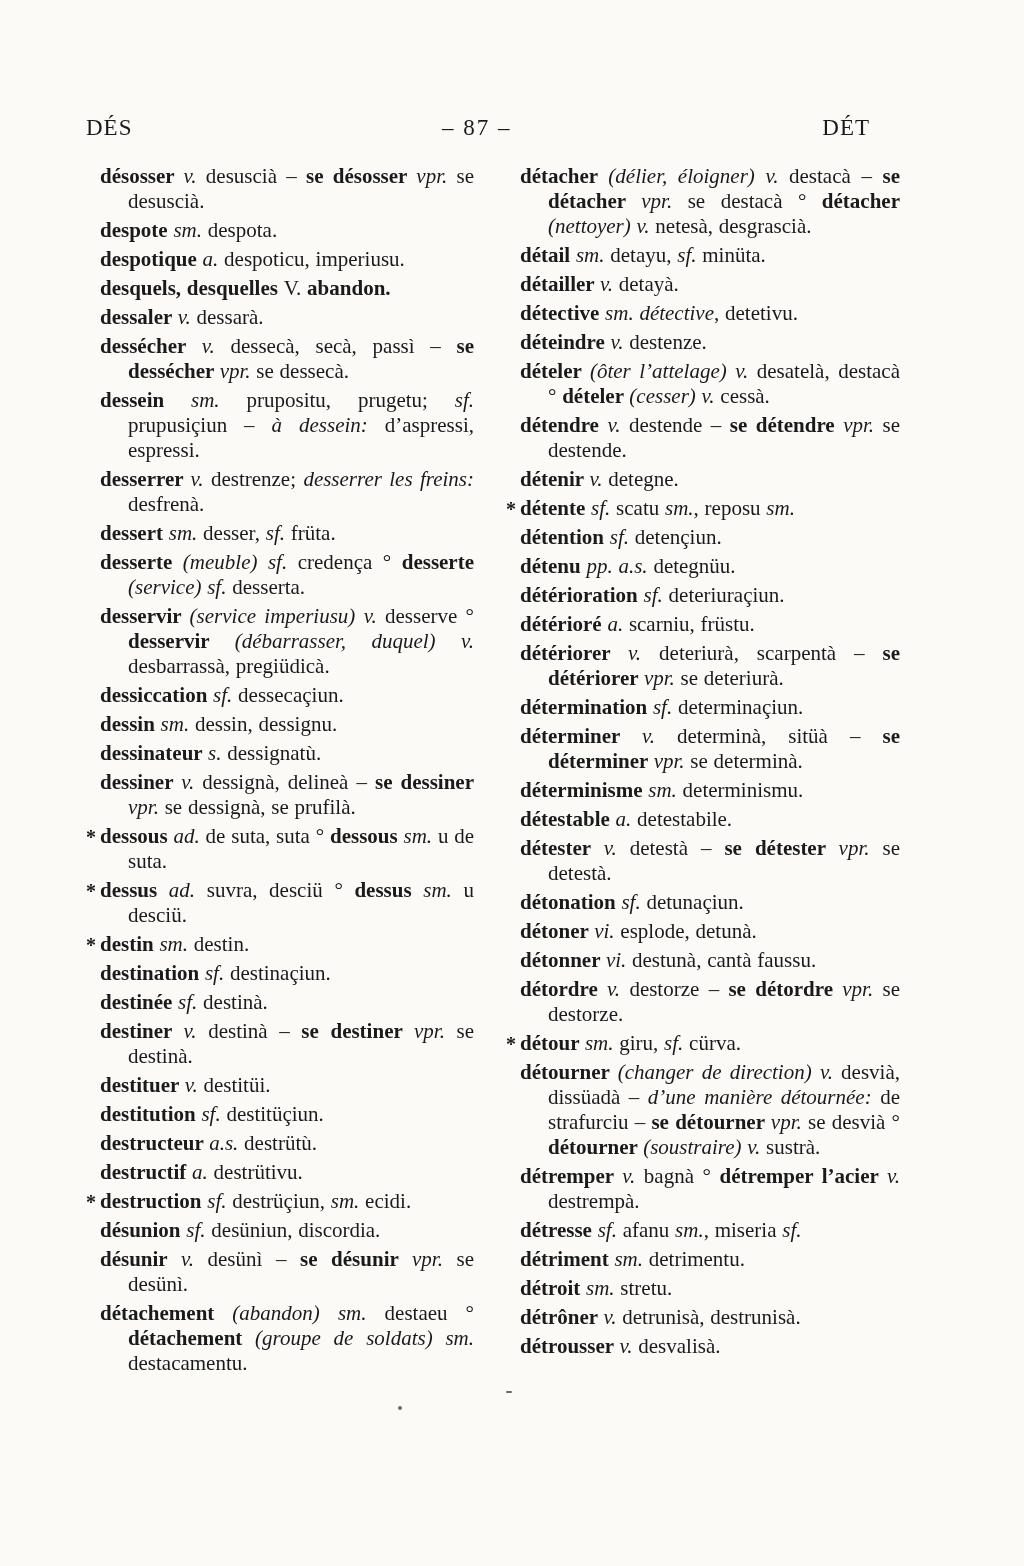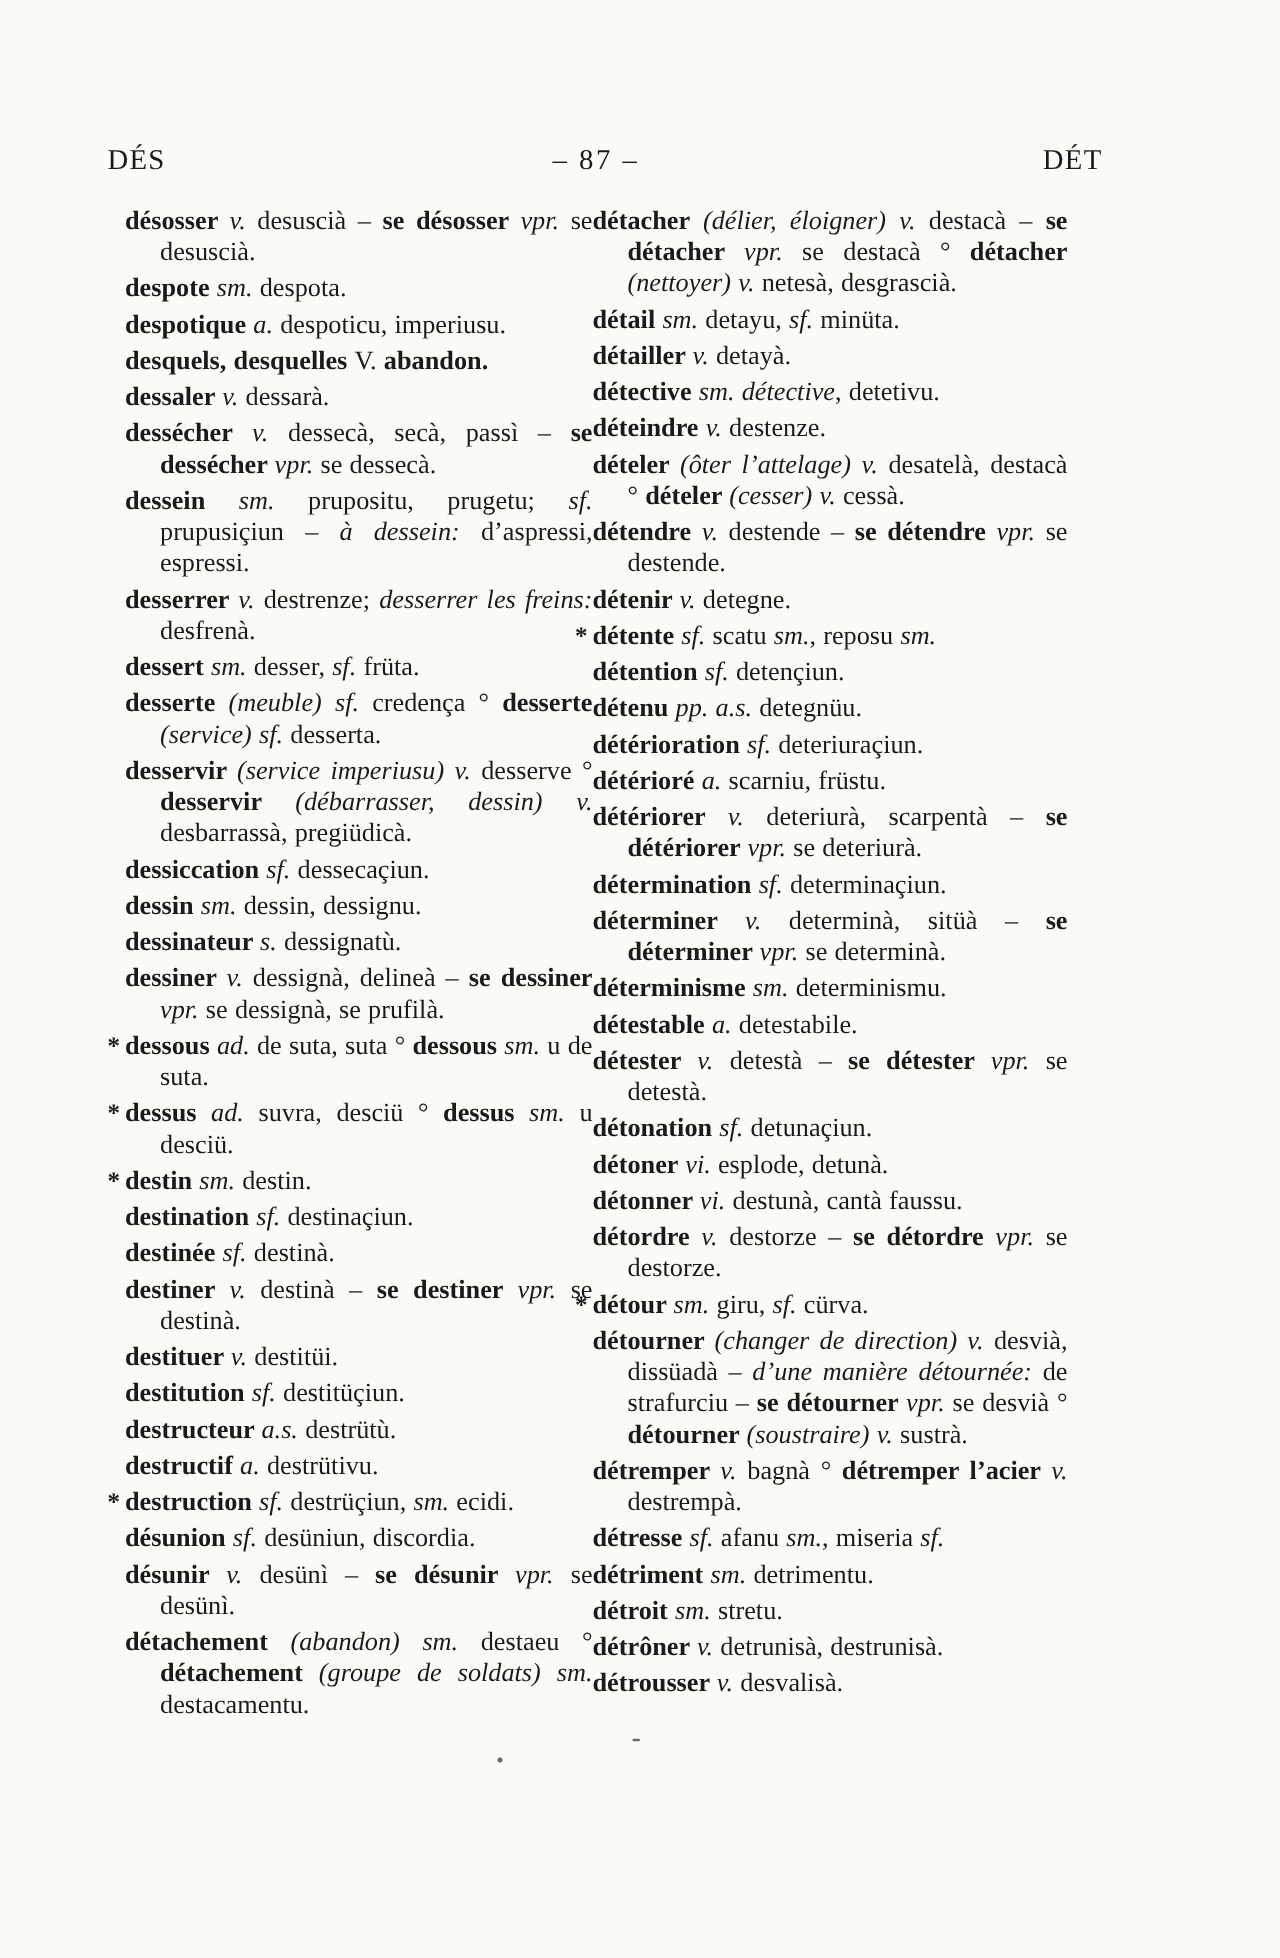--- a/index.html
+++ b/index.html
@@ -22,25 +22,26 @@
     font-family:"Liberation Serif","DejaVu Serif",serif;
   }
   .running-head{
     position:relative;
     height:30px;
     margin:0 142px 20px 86px;
     font-size:23px;
     line-height:28px;
   }
   .guide-left{position:absolute;left:0;top:0;letter-spacing:1px;text-align:center;}
-  .guide-right{position:absolute;right:0;top:0;letter-spacing:1px;margin-left:28px;}
+  .guide-right{position:absolute;right:12px;top:0;letter-spacing:1px;margin-left:28px;}
   .folio{position:absolute;left:356px;top:0;letter-spacing:2px;}
   .columns{
     display:flex;
     padding-left:100px;
+    gap:46px;
   }
   .column{box-sizing:border-box;}
   .column.left{width:374px;}
   .column.right{width:380px;}
   p.entry{
     position:relative;
     margin:0 0 4px 0;
     padding-left:28px;
     text-indent:-28px;
     text-align:justify;
@@ -79,21 +80,21 @@
         <p class="entry"><span class="run-b">désosser </span><span class="run-i">v. </span><span class="run-r">desuscià – </span><span class="run-b">se désosser </span><span class="run-i">vpr. </span><span class="run-r">se desuscià.</span></p>
         <p class="entry"><span class="run-b">despote </span><span class="run-i">sm. </span><span class="run-r">despota.</span></p>
         <p class="entry"><span class="run-b">despotique </span><span class="run-i">a. </span><span class="run-r">despoticu, imperiusu.</span></p>
         <p class="entry"><span class="run-b">desquels, desquelles </span><span class="run-r">V. </span><span class="run-b">abandon.</span></p>
         <p class="entry"><span class="run-b">dessaler </span><span class="run-i">v. </span><span class="run-r">dessarà.</span></p>
         <p class="entry"><span class="run-b">dessécher </span><span class="run-i">v. </span><span class="run-r">dessecà, secà, passì – </span><span class="run-b">se dessécher </span><span class="run-i">vpr. </span><span class="run-r">se dessecà.</span></p>
         <p class="entry"><span class="run-b">dessein </span><span class="run-i">sm. </span><span class="run-r">prupositu, prugetu; </span><span class="run-i">sf. </span><span class="run-r">prupusiçiun – </span><span class="run-i">à dessein: </span><span class="run-r">d’aspressi, espressi.</span></p>
         <p class="entry"><span class="run-b">desserrer </span><span class="run-i">v. </span><span class="run-r">destrenze; </span><span class="run-i">desserrer les freins: </span><span class="run-r">desfrenà.</span></p>
         <p class="entry"><span class="run-b">dessert </span><span class="run-i">sm. </span><span class="run-r">desser, </span><span class="run-i">sf. </span><span class="run-r">früta.</span></p>
         <p class="entry"><span class="run-b">desserte </span><span class="run-i">(meuble) sf. </span><span class="run-r">credença ° </span><span class="run-b">des­serte </span><span class="run-i">(service) sf. </span><span class="run-r">desserta.</span></p>
-        <p class="entry"><span class="run-b">desservir </span><span class="run-i">(service imperiusu) v. </span><span class="run-r">desserve ° </span><span class="run-b">desservir </span><span class="run-i">(débarrasser, dessin) v. </span><span class="run-r">desbarrassà, pregiüdicà.</span></p>
+        <p class="entry"><span class="run-b">desservir </span><span class="run-i">(service imperiusu) v. </span><span class="run-r">desserve ° </span><span class="run-b">desservir </span><span class="run-i">(débarrasser, duquel) v. </span><span class="run-r">desbarrassà, pregiüdicà.</span></p>
         <p class="entry"><span class="run-b">dessiccation </span><span class="run-i">sf. </span><span class="run-r">dessecaçiun.</span></p>
         <p class="entry"><span class="run-b">dessin </span><span class="run-i">sm. </span><span class="run-r">dessin, dessignu.</span></p>
         <p class="entry"><span class="run-b">dessinateur </span><span class="run-i">s. </span><span class="run-r">dessignatù.</span></p>
         <p class="entry"><span class="run-b">dessiner </span><span class="run-i">v. </span><span class="run-r">dessignà, delineà – </span><span class="run-b">se des­siner </span><span class="run-i">vpr. </span><span class="run-r">se dessignà, se prufilà.</span></p>
         <p class="entry"><span class="star">*</span><span class="run-b">dessous </span><span class="run-i">ad. </span><span class="run-r">de suta, suta ° </span><span class="run-b">dessous </span><span class="run-i">sm. </span><span class="run-r">u de suta.</span></p>
         <p class="entry"><span class="star">*</span><span class="run-b">dessus </span><span class="run-i">ad. </span><span class="run-r">suvra, desciü ° </span><span class="run-b">dessus </span><span class="run-i">sm. </span><span class="run-r">u desciü.</span></p>
         <p class="entry"><span class="star">*</span><span class="run-b">destin </span><span class="run-i">sm. </span><span class="run-r">destin.</span></p>
         <p class="entry"><span class="run-b">destination </span><span class="run-i">sf. </span><span class="run-r">destinaçiun.</span></p>
         <p class="entry"><span class="run-b">destinée </span><span class="run-i">sf. </span><span class="run-r">destinà.</span></p>
         <p class="entry"><span class="run-b">destiner </span><span class="run-i">v. </span><span class="run-r">destinà – </span><span class="run-b">se destiner </span><span class="run-i">vpr. </span><span class="run-r">se destinà.</span></p>

